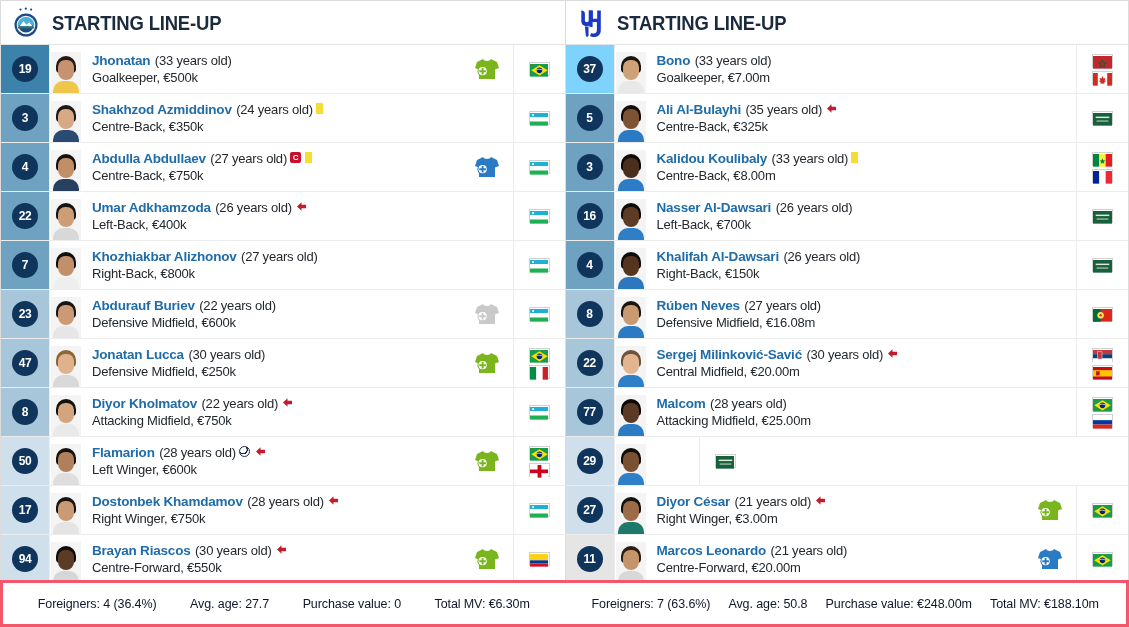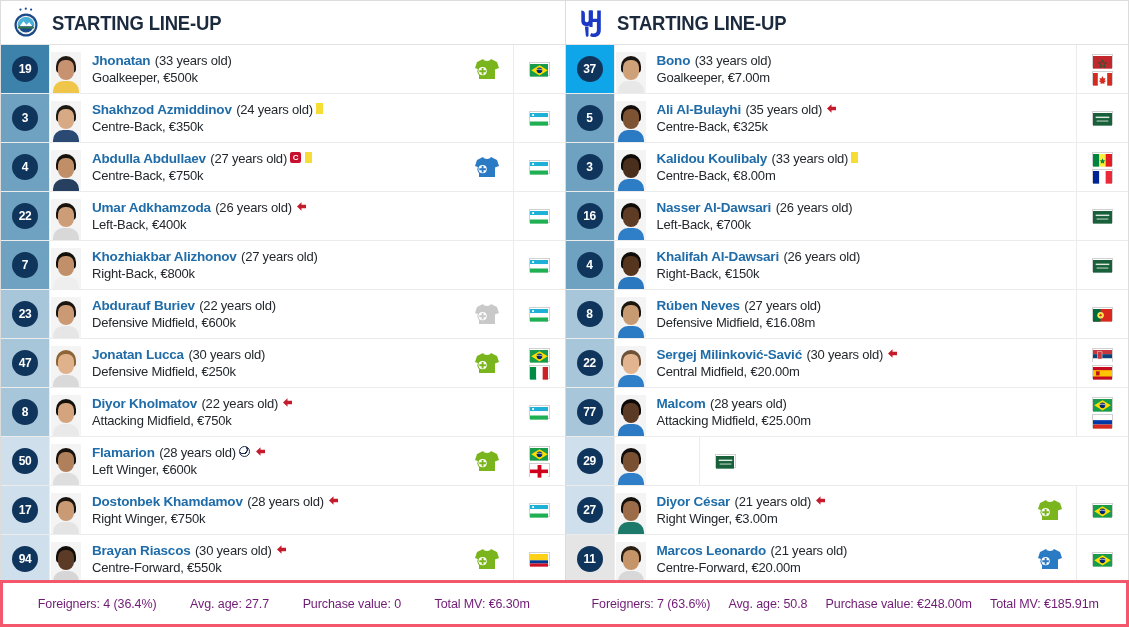--- a/index.html
+++ b/index.html
@@ -151,21 +151,21 @@
     width: 564.5px; height: 47px;
     background: #ffffff;
     border: 3px solid #f4566b;
     display: flex; align-items: center;
     justify-content: space-around;
     padding: 0 18px;
   }
   .sumbox.left { border-right-width: 0; }
   .sumbox.right { border-left-width: 0; }
   .sumitem {
-    font-size: 12.5px; color: #701a75;
+    font-size: 12.5px; color: #0f172a;
     font-family: "Liberation Sans", sans-serif;
     white-space: nowrap;
     letter-spacing: -0.1px;
   }
   
   .edge-l, .edge-r {
     position:absolute; bottom:0; width:5px; height:43px; background:#e0e0e0;
   }
   .edge-l { left: 0; }
   .edge-r { right: 0; }
@@ -555,21 +555,21 @@
               <path d="M5.5 3.5c2.3 0 3.4 1.4 3.4 3.6v6.2c0 1.3.7 2 1.9 2s1.9-.7 1.9-2V3.5h3.6v10.2c0 3.4-2 5.4-5.5 5.4S5.3 17.1 5.3 13.7V3.5z"></path>
               <path d="M13.4 3.5h3.5v8.2h4.3V3.5h3.6v19.7c0 4.2-2.7 6.8-6.8 6.8-1.6 0-3-.4-4-1l1.2-3.1c.7.4 1.6.7 2.5.7 2 0 3.2-1.3 3.2-3.5v-8.2h-4.3v5h-3.2z"></path>
               <path d="M8.9 19.6h3.6v8.7c0 .9-.4 1.5-1.3 1.5-.9 0-1.4-.6-1.4-1.5z"></path>
             </g>
           </svg>
         </span>
         <span class="pnl-title">STARTING LINE-UP</span>
       </div>
       <div class="rows">
           <div class="row">
-            <div class="c-num" style="background:#0ea5e9">
+            <div class="c-num" style="background:#7dd3fc">
               <span class="numcircle">37</span>
             </div>
             <span class="c-face">
               <span class="face">
                 <span class="bg"></span>
                 <span class="torso" style="background:#e8e8e8"></span>
                 <span class="hair" style="background:#1a1410"></span>
                 <span class="skin" style="background:#cfa178"></span>
               </span>
             </span>
@@ -890,16 +890,16 @@
     <div class="sumbox left">
       <span class="sumitem">Foreigners: 4 (36.4%)</span>
       <span class="sumitem">Avg. age: 27.7</span>
       <span class="sumitem">Purchase value: 0</span>
       <span class="sumitem">Total MV: €6.30m</span>
     </div>
     <div class="sumbox right">
       <span class="sumitem">Foreigners: 7 (63.6%)</span>
       <span class="sumitem">Avg. age: 50.8</span>
       <span class="sumitem">Purchase value: €248.00m</span>
-      <span class="sumitem">Total MV: €185.91m</span>
+      <span class="sumitem">Total MV: €188.10m</span>
     </div>
   </div>
 </div>
 
 </body></html>

